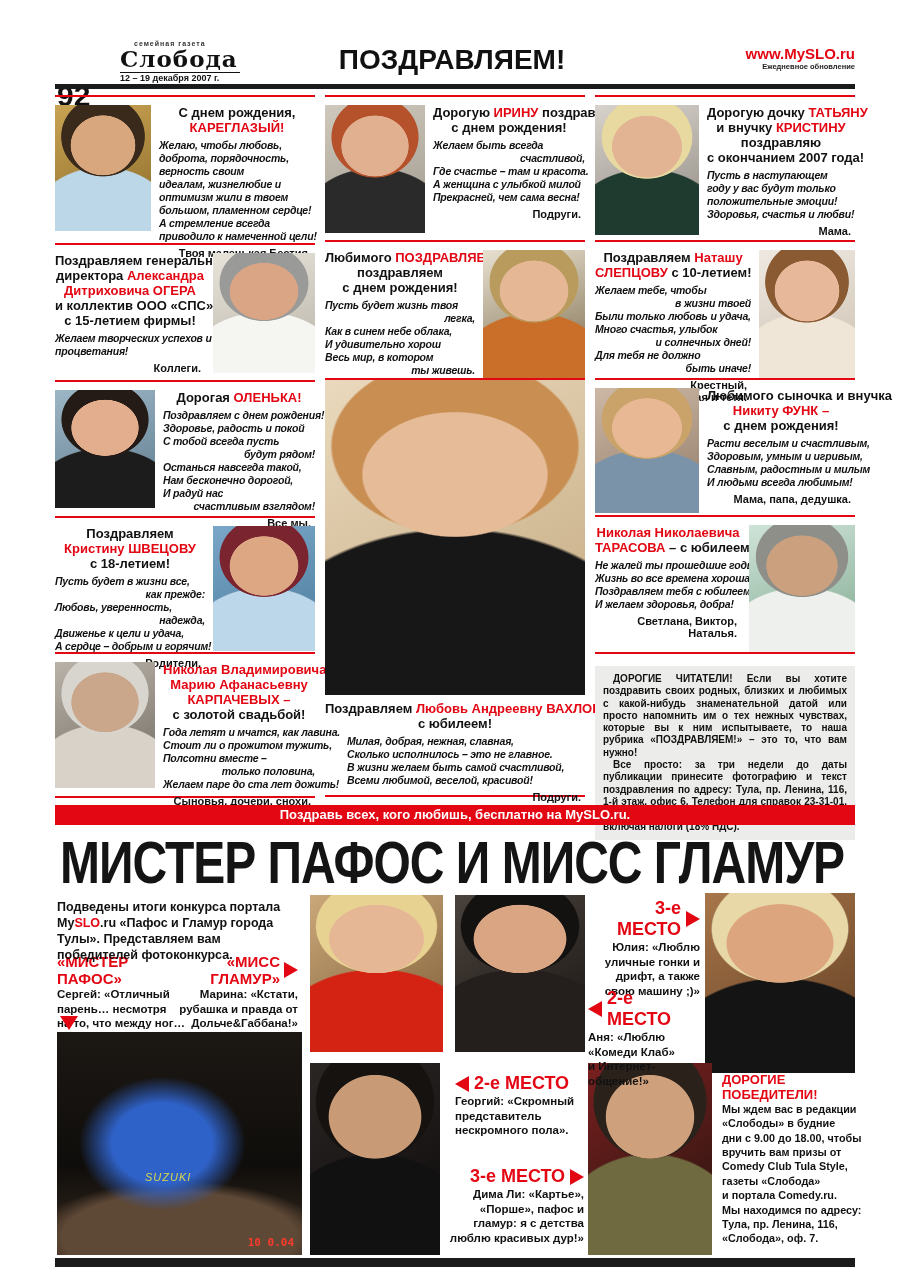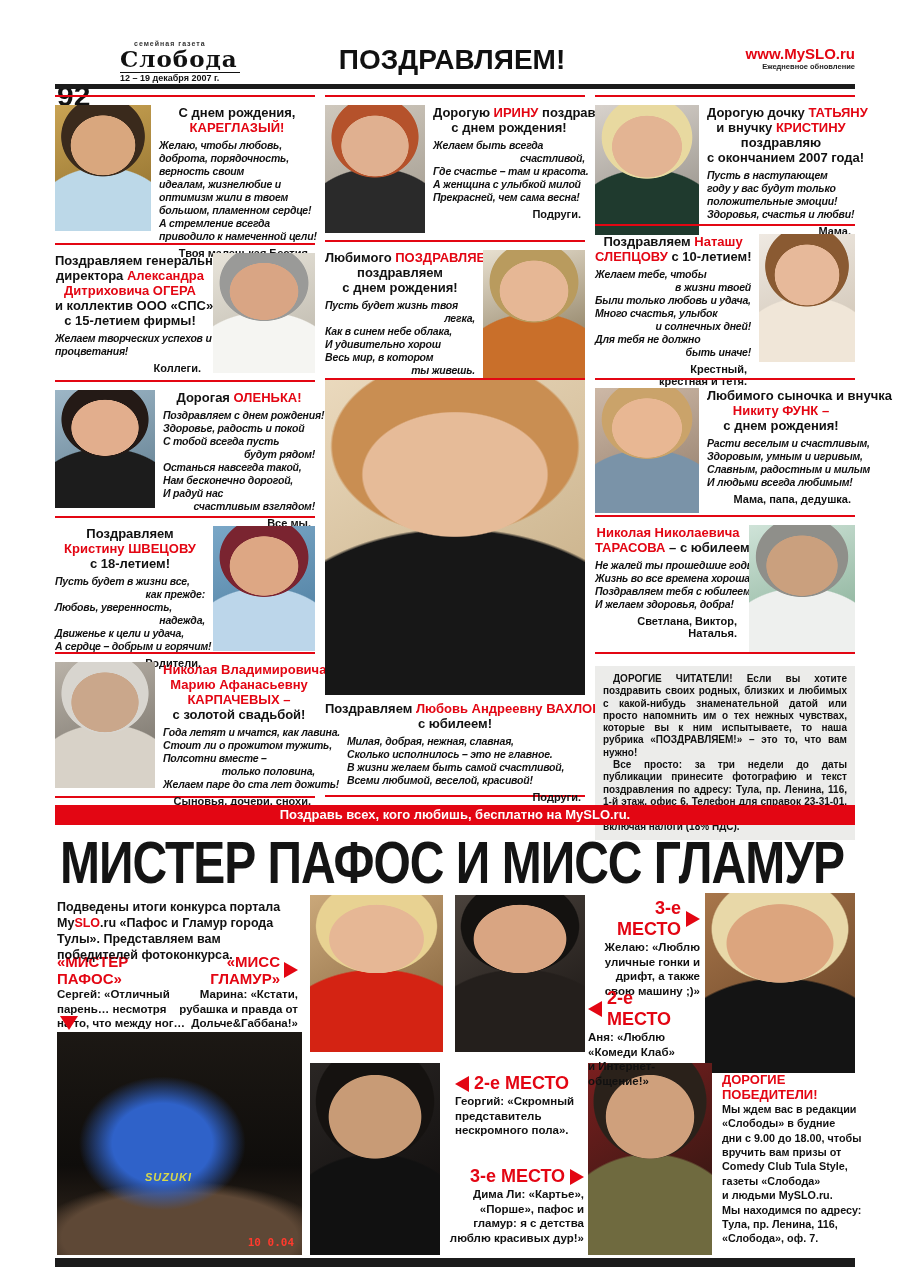--- a/index.html
+++ b/index.html
@@ -73,21 +73,21 @@
   #arrow-down{left:60px;top:1016px;}
   .cphoto{position:absolute;background:
      radial-gradient(ellipse 36% 22% at 50% 28%, var(--skin) 98%, transparent),
      radial-gradient(ellipse 46% 30% at 50% 20%, var(--hair) 98%, transparent),
      radial-gradient(ellipse 80% 48% at 50% 95%, var(--shirt) 98%, transparent),
      linear-gradient(150deg, var(--bg1), var(--bg2));}
   #bikephoto{left:57px;top:1032px;width:245px;height:223px;background:
      radial-gradient(ellipse 34% 30% at 43% 50%, #2f62c9 60%, rgba(0,0,0,0) 100%),
      radial-gradient(ellipse 60% 25% at 50% 92%, #5e4836 80%, rgba(0,0,0,0) 100%),
      linear-gradient(#1c1814,#0f0d0b 60%,#3a2c20);}
-  #bikephoto .brand{position:absolute;left:88px;bottom:72px;color:#d8d84a;font-size:11px;font-weight:700;
+  #bikephoto .brand{position:absolute;left:88px;bottom:72px;color:#d8d84a;font-size:11px;font-weight:400;
      font-style:italic;letter-spacing:1px;}
   #bikephoto .ts{position:absolute;right:8px;bottom:6px;color:#ff3a2d;font-family:"DejaVu Sans Mono",monospace;
      font-size:11px;font-weight:700;}
   .placeblk{position:absolute;}
   #p3yulia{left:588px;top:898px;width:112px;text-align:right;}
   #p3yulia .place-h{justify-content:flex-end;}
   #p2anya{left:588px;top:988px;width:112px;}
   #p2georgiy{left:455px;top:1073px;width:130px;}
   #p3dima{left:446px;top:1166px;width:138px;text-align:right;}
   #p3dima .place-h{justify-content:flex-end;}
@@ -314,21 +314,21 @@
             <div class="ln">положительные эмоции!</div>
             <div class="ln">Здоровья, счастья и любви!</div>
           </div>
         <div class="gsig">
             <div class="ln">Мама.</div>
           </div>
       </div>
     </div>
   </div>
 
-  <div class="gblock" style="left:595px;top:224px;height:138px">
+  <div class="gblock" style="left:595px;top:240px;height:138px">
     <div class="grow rev">
       <div class="photo" style="width:96px;height:128px;--bg1:#efe9e2;--bg2:#cbbfae;--hair:#8a5a32;--skin:#e7b99a;--shirt:#f0e6d8"></div>
       <div class="gtext">
         <div class="gtitle">
             <div class="ln"><span>Поздравляем </span><span class="red">Наташу</span></div>
             <div class="ln"><span class="red">СЛЕПЦОВУ</span><span> с 10-летием!</span></div>
           </div>
         <div class="gbody">
             <div class="ln">Желаем тебе, чтобы</div>
             <div class="ln r">в жизни твоей</div>
@@ -439,21 +439,21 @@
   <div class="cphoto" style="left:705px;top:893px;width:150px;height:180px;--bg1:#a8764a;--bg2:#5e3c22;--hair:#e8d8a8;--skin:#dca57e;--shirt:#141414"></div>
   <div class="cphoto" style="left:310px;top:1063px;width:130px;height:192px;--bg1:#2a2624;--bg2:#0c0a0a;--hair:#151210;--skin:#c89b76;--shirt:#111111"></div>
   <div class="cphoto" style="left:588px;top:1063px;width:124px;height:192px;--bg1:#7a1f1f;--bg2:#23150f;--hair:#2a211a;--skin:#cfa07c;--shirt:#6f6a3f"></div>
 
   <div class="placeblk" id="p3yulia">
     <div class="place-h">
       <span>3-е МЕСТО</span>
       <span class="tri-r"></span>
     </div>
     <div class="ctext">
-        <div class="ln">Желаю: «Люблю</div>
+        <div class="ln">Юлия: «Люблю</div>
         <div class="ln">уличные гонки и</div>
         <div class="ln">дрифт, а также</div>
         <div class="ln">свою машину ;)»</div>
       </div>
   </div>
 
   <div class="placeblk" id="p2anya">
     <div class="place-h">
       <span class="tri-l"></span>
       <span>2-е МЕСТО</span>
@@ -493,21 +493,21 @@
 
   <div class="abs" id="winners">
     <div class="chead">ДОРОГИЕ ПОБЕДИТЕЛИ!</div>
     <div class="ctext">
         <div class="ln">Мы ждем вас в редакции</div>
         <div class="ln">«Слободы» в будние</div>
         <div class="ln">дни с 9.00 до 18.00, чтобы</div>
         <div class="ln">вручить вам призы от</div>
         <div class="ln">Comedy Club Tula Style,</div>
         <div class="ln">газеты «Слобода»</div>
-        <div class="ln">и людьми MySLO.ru.</div>
+        <div class="ln">и портала Comedy.ru.</div>
         <div class="ln">Мы находимся по адресу:</div>
         <div class="ln">Тула, пр. Ленина, 116,</div>
         <div class="ln">«Слобода», оф. 7.</div>
       </div>
   </div>
 
   <div class="abs" id="botrule"></div>
 </div>
 
 </body></html>

